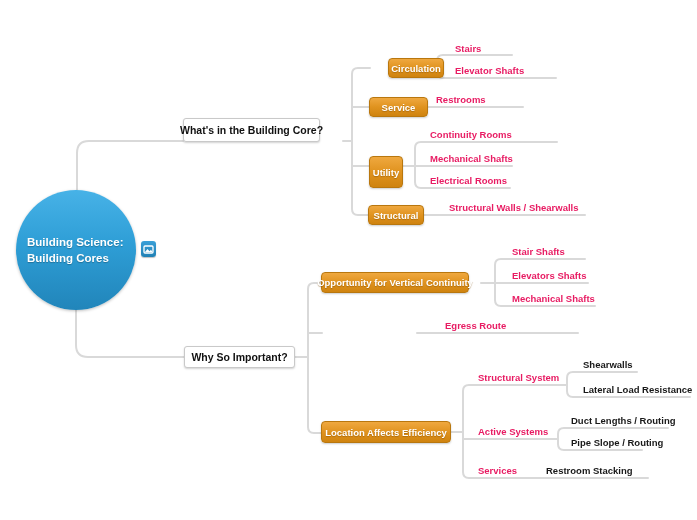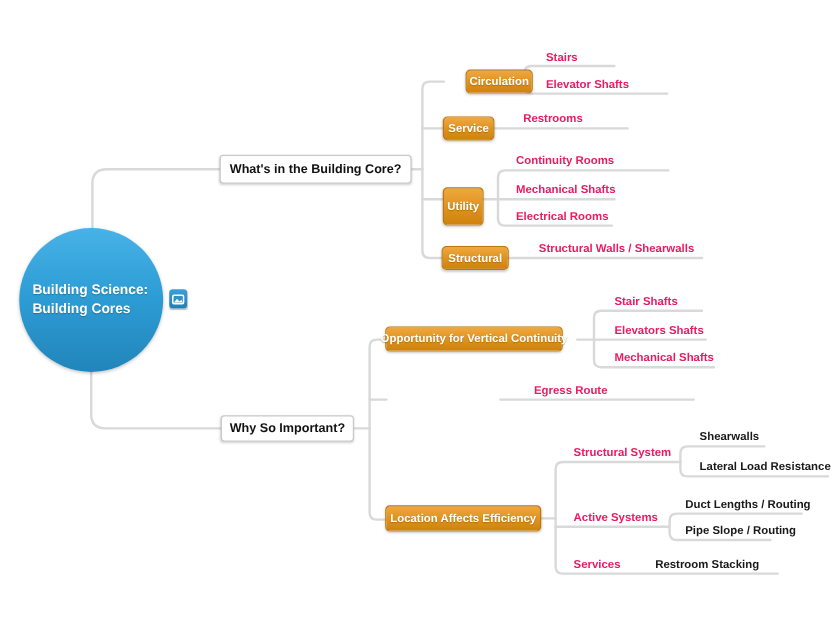--- a/index.html
+++ b/index.html
@@ -105,31 +105,31 @@
     <span>Building Science:</span>
     <span>Building Cores</span>
   </div>
   <div class="media-badge">
     <svg width="11" height="11" viewBox="0 0 11 11">
       <rect x="1" y="2" width="9" height="7" rx="1" fill="none" stroke="#ffffff" stroke-width="1.3"></rect>
       <path d="M2 8 L4.5 5 L6.5 7.2 L8 5.8 L9.5 8 Z" fill="#ffffff"></path>
     </svg>
   </div>
 
-  <div class="whitebox" style="left:183px;top:129px;width:160px;height:24px;">
+  <div class="whitebox" style="left:183px;top:118px;width:137px;height:24px;">
     <span>What's in the Building Core?</span>
   </div>
   <div class="whitebox" style="left:184px;top:346px;width:111px;height:22px;">
     <span>Why So Important?</span>
   </div>
 
   <div class="topic" style="left:369px;top:58px;width:56px;height:20px;margin-left:19px;">
     <span>Circulation</span>
   </div>
-  <div class="topic" style="left:369px;top:97px;width:43px;height:20px;">
+  <div class="topic" style="left:369px;top:97px;width:59px;height:20px;">
     <span>Service</span>
   </div>
   <div class="topic" style="left:369px;top:156px;width:34px;height:32px;">
     <span>Utility</span>
   </div>
   <div class="topic" style="left:368px;top:205px;width:56px;height:20px;">
     <span>Structural</span>
   </div>
 
   <div class="leaf pink" style="left:455px;top:43px;">Stairs</div>

